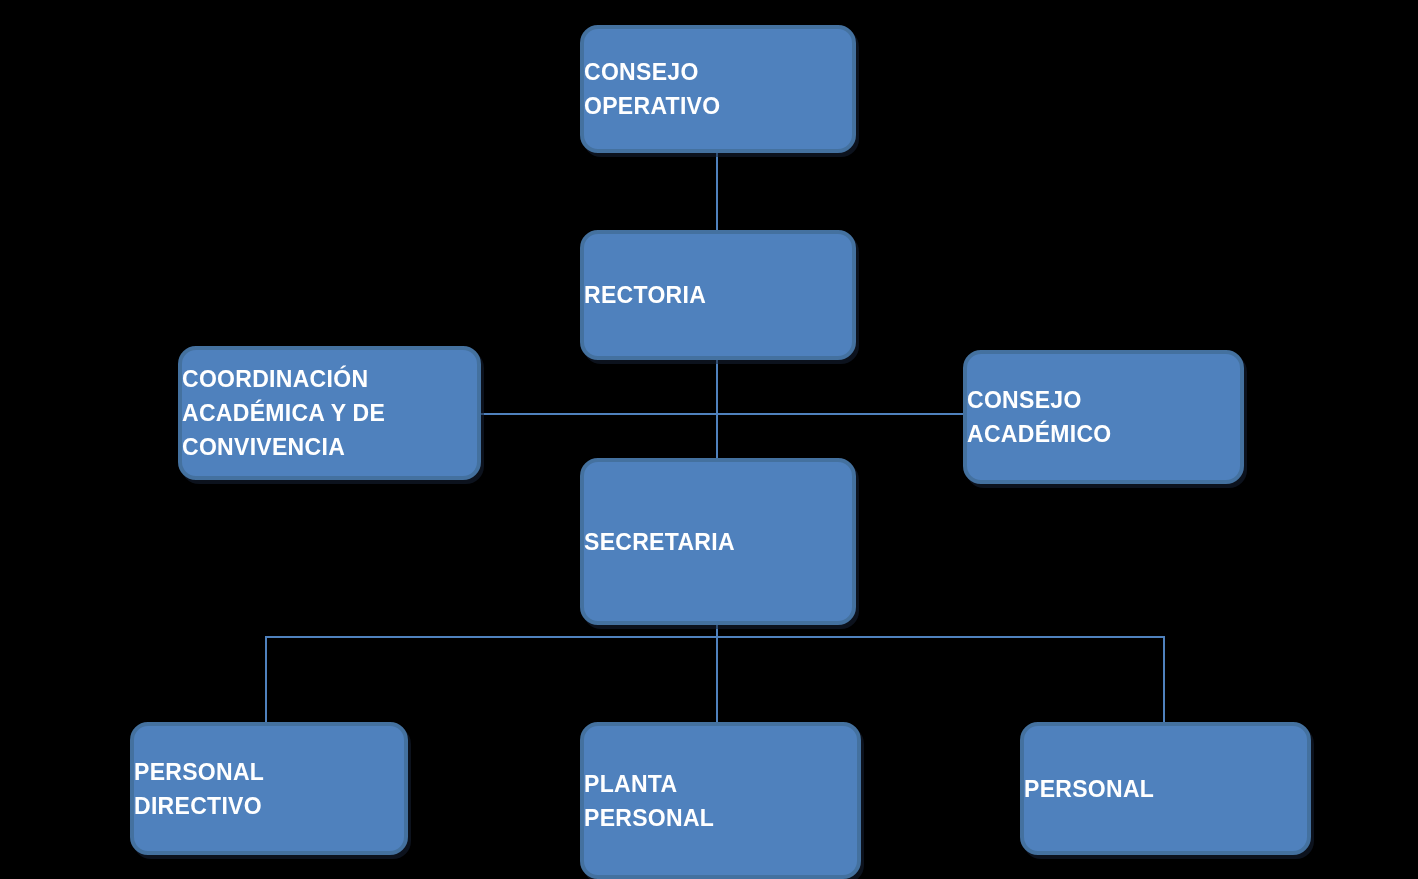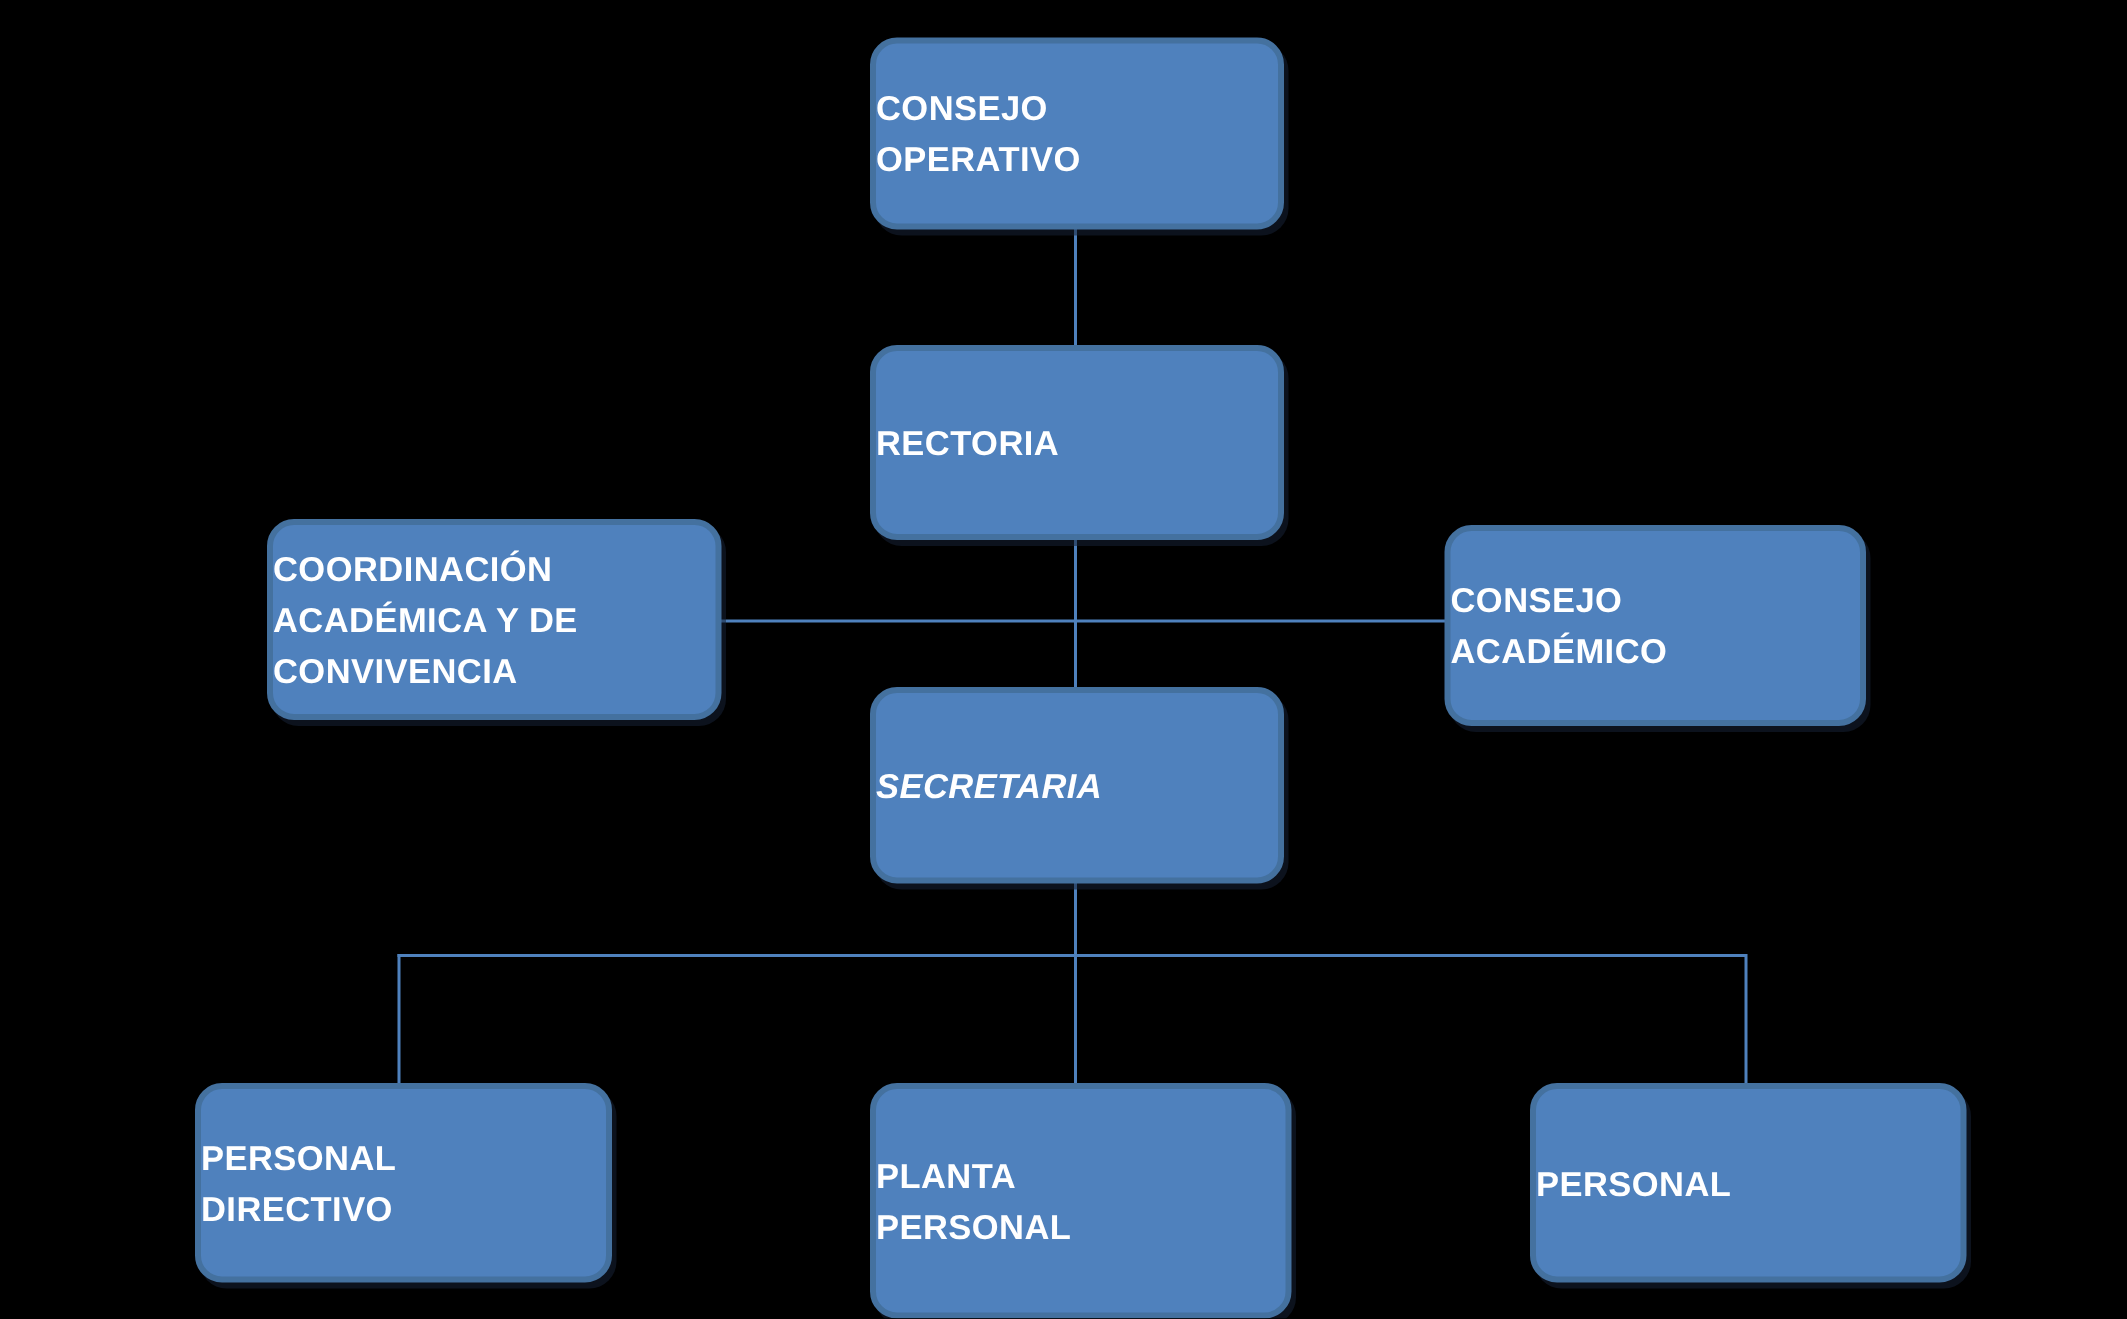--- a/index.html
+++ b/index.html
@@ -39,21 +39,21 @@
     background: var(--line_color, #4f81bd);
   }
   .line.v { width: 2px; }
   .line.h { height: 2px; }
 
   
   #n-consejo-directivo      { left: 580px;  top: 25px;  width: 276px; height: 128px; }
   #n-rectoria               { left: 580px;  top: 230px; width: 276px; height: 130px; }
   #n-coordinacion           { left: 178px;  top: 346px; width: 303px; height: 134px; }
   #n-consejo-academico      { left: 963px;  top: 350px; width: 281px; height: 134px; }
-  #n-secretaria             { left: 580px;  top: 458px; width: 276px; height: 131px; font-style: italic; }
+  #n-secretaria             { left: 580px;  top: 458px; width: 276px; height: 167px; }
   #n-personal-operativo     { left: 130px;  top: 722px; width: 278px; height: 133px; }
   #n-planta-docente         { left: 580px;  top: 722px; width: 281px; height: 157px; }
   #n-personal-adminisrativo { left: 1020px; top: 722px; width: 291px; height: 133px; }
 
   
   #l-directivo-rectoria   { left: 716px;  top: 152px; height: 80px; }
   #l-rectoria-secretaria  { left: 716px;  top: 359px; height: 101px; }
   #l-cross-horizontal     { left: 480px;  top: 413px; width: 484px; }
   #l-secretaria-drop      { left: 716px;  top: 588px; height: 136px; }
   #l-bottom-horizontal    { left: 265px;  top: 636px; width: 899px; }

